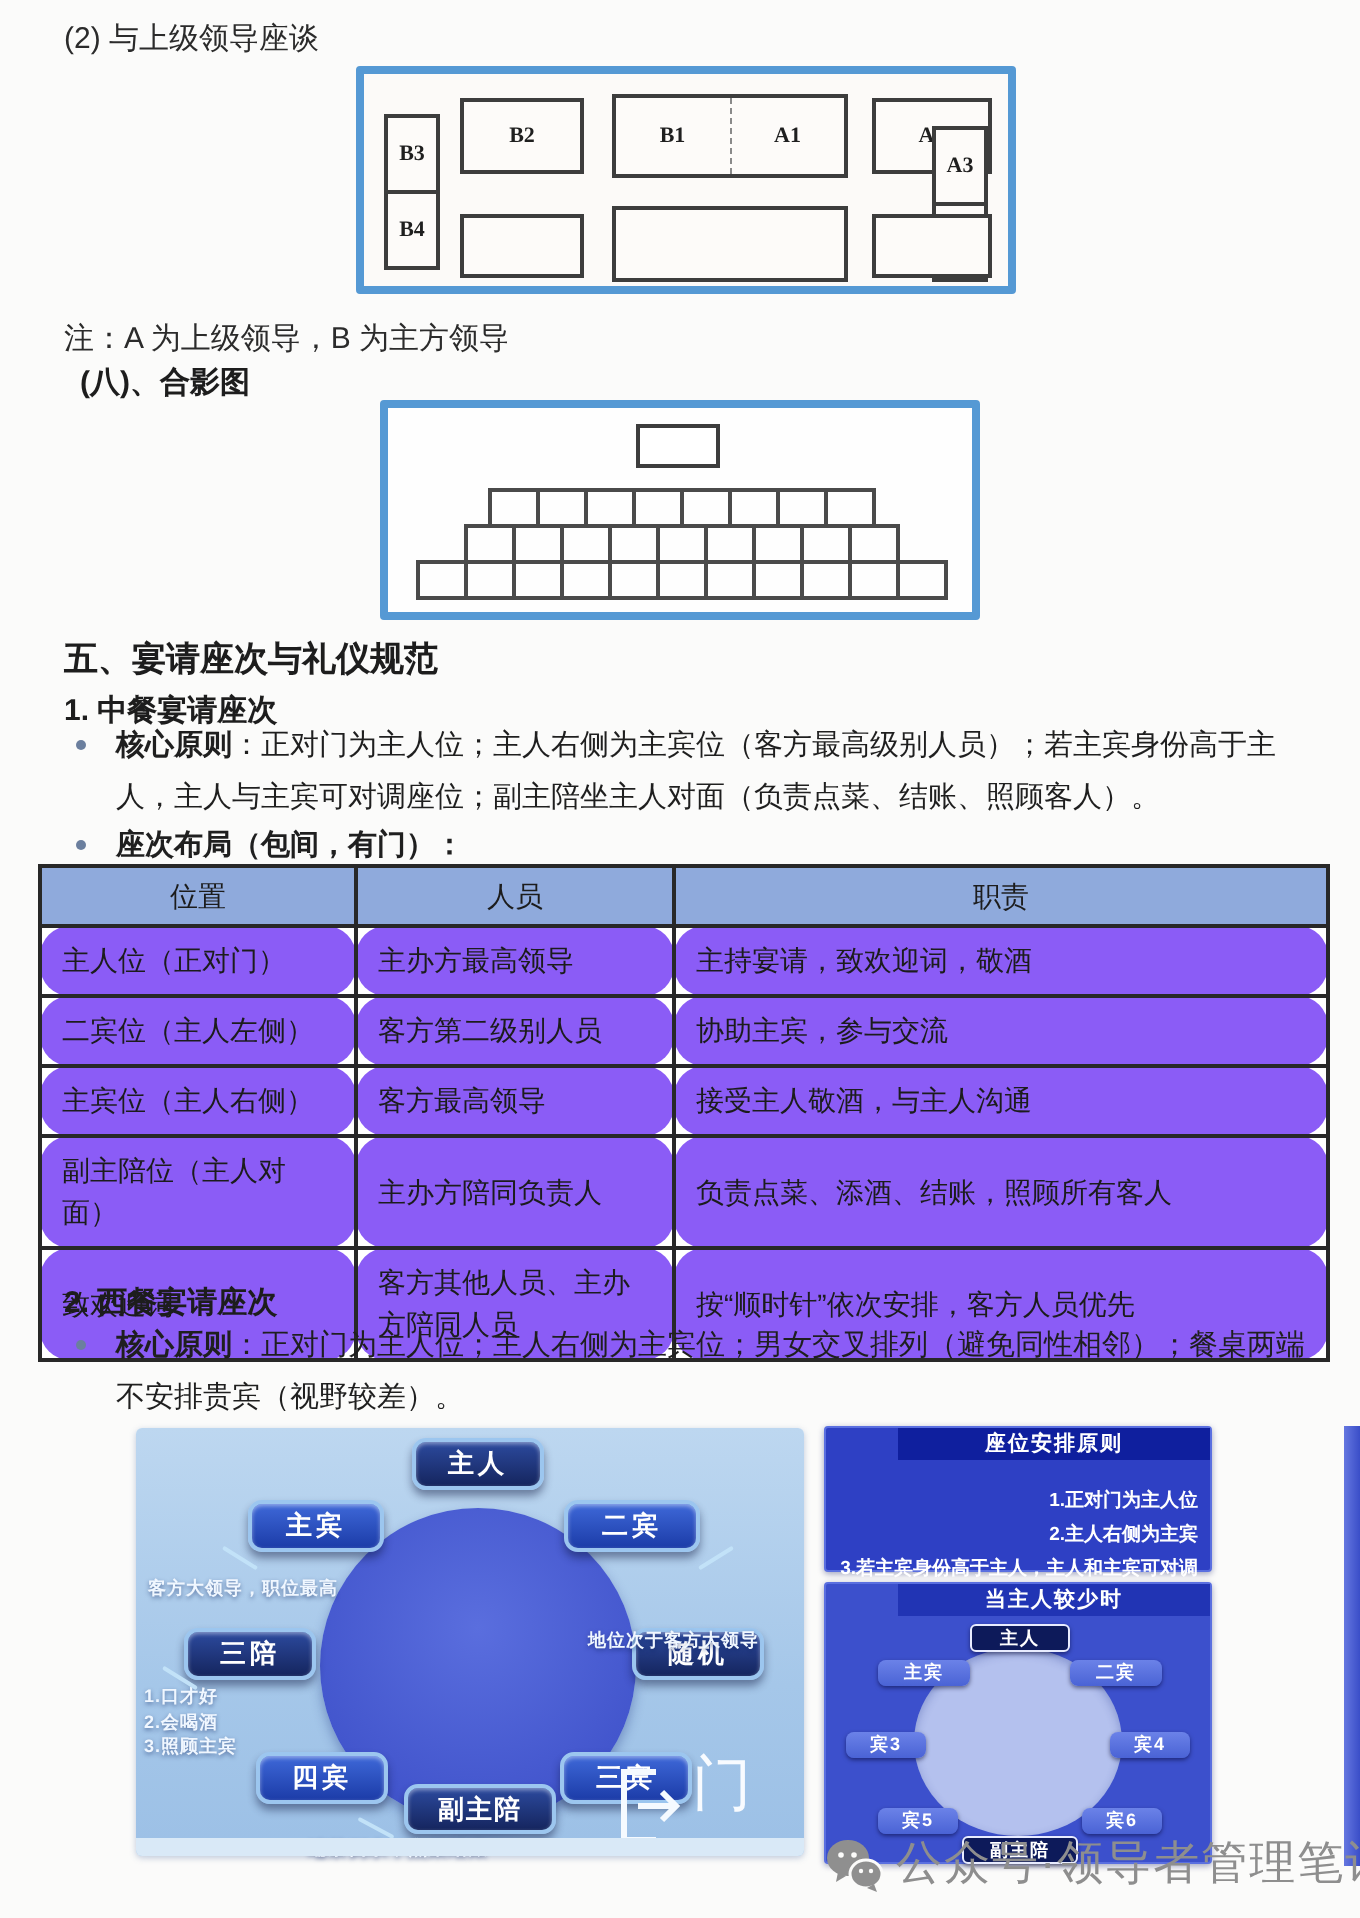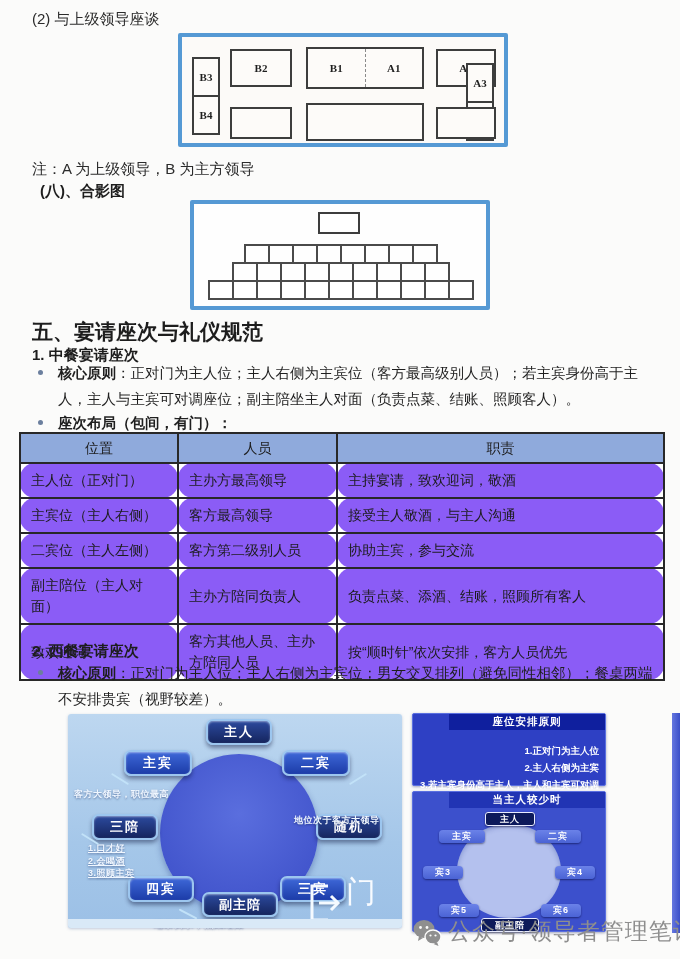--- a/index.html
+++ b/index.html
@@ -137,21 +137,21 @@
           <div class="pbox"></div>
           <div class="pbox"></div>
           <div class="pbox"></div>
           <div class="pbox"></div>
           <div class="pbox"></div>
           <div class="pbox"></div>
         </div>
       </div>
   </div>
 
-  <div class="abs h-bold" style="left:32px;top:318px;font-size:21px;">五、宴请座次与礼仪规范</div>
+  <div class="abs h-bold" style="left:32px;top:318px;font-size:17px;">五、宴请座次与礼仪规范</div>
   <div class="abs h-bold" style="left:32px;top:346px;">1. 中餐宴请座次</div>
 
   <div class="bullet" style="top:360px;">
     <span class="dot"></span>
     <span class="btxt"><span class="bold">核心原则</span><span>：正对门为主人位；主人右侧为主宾位（客方最高级别人员）；若主宾身份高于主人，主人与主宾可对调座位；副主陪坐主人对面（负责点菜、结账、照顾客人）。</span></span>
   </div>
 
   <div class="bullet" style="top:410px;">
     <span class="dot"></span>
     <span class="btxt bold">座次布局（包间，有门）：</span>
@@ -170,28 +170,28 @@
           <th>职责</th>
         </tr>
       </thead>
     <tbody>
         <tr>
           <td>主人位（正对门）</td>
           <td>主办方最高领导</td>
           <td>主持宴请，致欢迎词，敬酒</td>
         </tr>
         <tr>
+          <td>二宾位（主人左侧）</td>
+          <td>客方第二级别人员</td>
+          <td>协助主宾，参与交流</td>
+        </tr>
+        <tr>
           <td>主宾位（主人右侧）</td>
           <td>客方最高领导</td>
           <td>接受主人敬酒，与主人沟通</td>
-        </tr>
-        <tr>
-          <td>二宾位（主人左侧）</td>
-          <td>客方第二级别人员</td>
-          <td>协助主宾，参与交流</td>
         </tr>
         <tr>
           <td>副主陪位（主人对面）</td>
           <td>主办方陪同负责人</td>
           <td>负责点菜、添酒、结账，照顾所有客人</td>
         </tr>
         <tr>
           <td>致欢迎词</td>
           <td>客方其他人员、主办方陪同人员</td>
           <td>按“顺时针”依次安排，客方人员优先</td>
@@ -215,21 +215,21 @@
       <div class="pill" style="left:56px;top:36px;width:68px;height:26px;">主宾</div>
       <div class="pill" style="left:214px;top:36px;width:68px;height:26px;">二宾</div>
       <div class="pill darker" style="left:24px;top:100px;width:66px;height:26px;">三陪</div>
       <div class="pill darker" style="left:248px;top:100px;width:66px;height:26px;">随机</div>
       <div class="pill" style="left:60px;top:162px;width:66px;height:26px;">四宾</div>
       <div class="pill" style="left:212px;top:162px;width:66px;height:26px;">三宾</div>
       <div class="pill darker" style="left:134px;top:178px;width:76px;height:25px;letter-spacing:1px;">副主陪</div>
 
       <div class="fig-note" style="left:6px;top:74px;">客方大领导，职位最高</div>
       <div class="fig-note" style="left:226px;top:74px;margin-top:26px;">地位次于客方大领导</div>
-      <div class="fig-note" style="left:20px;top:128px;line-height:12.5px;text-decoration:underline;">
+      <div class="fig-note" style="left:4px;top:128px;line-height:12.5px;">
         <div>1.口才好</div>
         <div>2.会喝酒</div>
         <div>3.照顾主宾</div>
       </div>
       <div class="fig-note" style="left:86px;top:204px;font-size:9.5px;">端茶倒水，点菜结账</div>
 
       <div class="arrow" style="left:42px;top:64px;transform:rotate(32deg);"></div>
       <div class="arrow" style="left:280px;top:64px;transform:rotate(-32deg);"></div>
       <div class="arrow" style="left:12px;top:124px;transform:rotate(32deg);"></div>
       <div class="arrow" style="left:110px;top:199px;transform:rotate(28deg);"></div>

